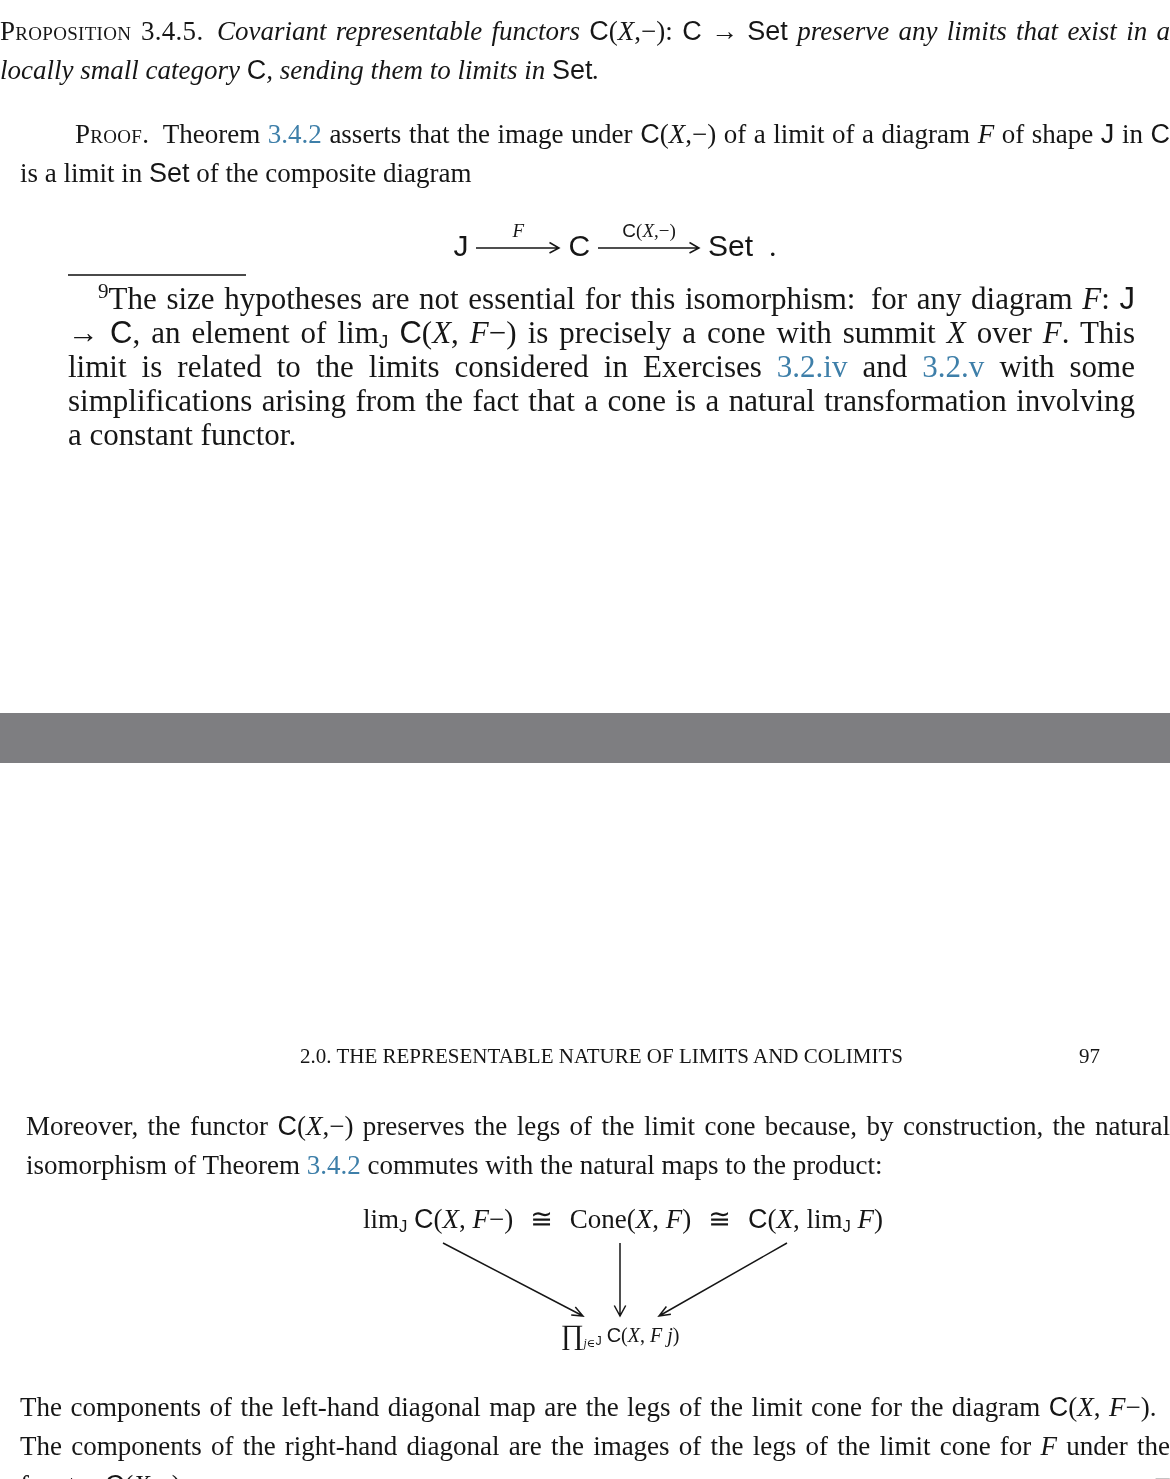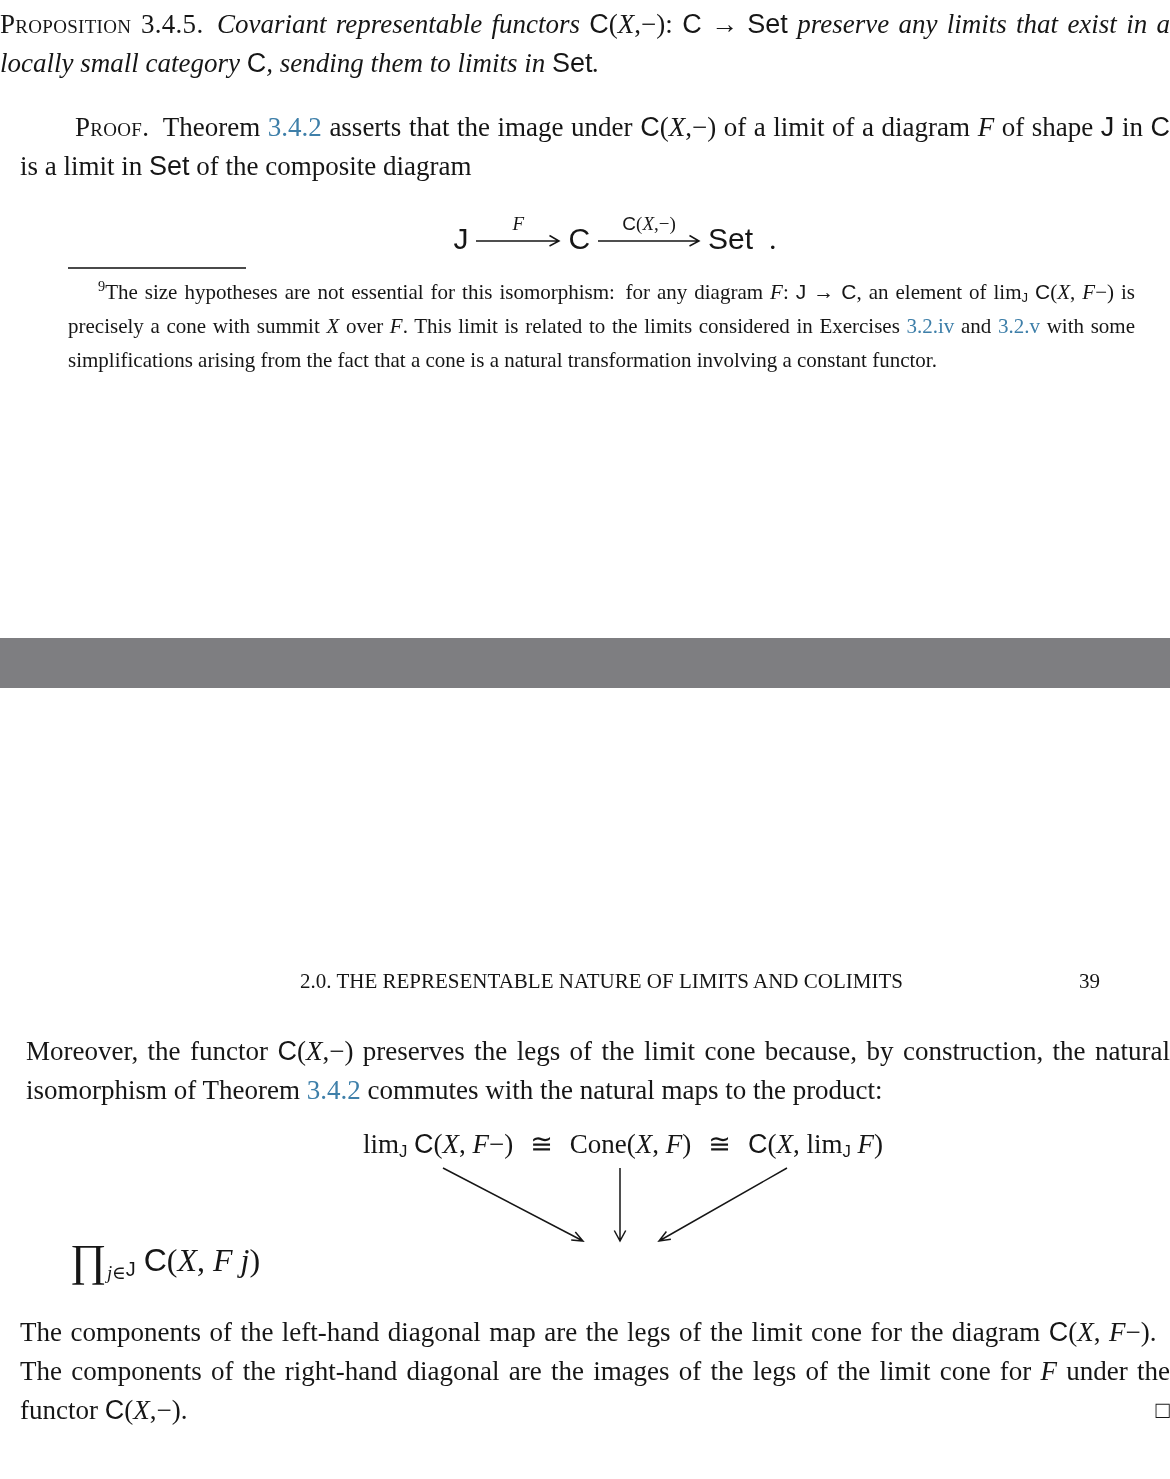--- a/index.html
+++ b/index.html
@@ -12,21 +12,21 @@
   html,body{margin:0;padding:0;background:#ffffff;}
   .page{
     position:relative;
     width:1170px;height:1479px;
     background:#fff;color:var(--text);
     font-family:"Liberation Serif","DejaVu Serif",serif;
     overflow:hidden;
   }
   .tcol{margin:0 35px 0 68px;}
   .para{font-size:27px;line-height:39px;text-align:justify;margin:0;}
-  .prop{padding-top:5px;}
+  .prop{padding-top:12px;}
   .proof{margin-top:25px;text-indent:55px;padding-left:20px;}
   .moreover{margin-top:38px;padding-left:26px;}
   .final{margin-top:22px;margin-left:20px;}
 
   
   .s-rm{}
   .s-it{font-style:italic;}
   .s-sf{font-family:"Liberation Sans","DejaVu Sans",sans-serif;}
   .s-sc{font-variant:small-caps;letter-spacing:.3px;}
   .s-lk{color:var(--link);cursor:pointer;}
@@ -43,33 +43,33 @@
     padding-left:60px;margin-top:6px;height:62px;font-size:30px;
   }
   .d1-term{font-family:"Liberation Sans","DejaVu Sans",sans-serif;line-height:1;}
   .d1-arrow{display:inline-flex;flex-direction:column;align-items:center;margin:0 7px;}
   .d1-label{font-size:19px;line-height:1;margin-bottom:1px;}
   .d1-arrow svg{display:block;margin-bottom:7px;}
   .d1-dot{margin-left:16px;line-height:1;}
 
   
   .footnote-rule{margin:13px 0 0 68px;width:178px;border-top:2px solid var(--footnote-rule);}
-  .footnote{font-size:21px;line-height:34px;text-align:justify;margin:6px 35px 0 68px;text-indent:30px;}
+  .footnote{font-size:31px;line-height:34px;text-align:justify;margin:6px 35px 0 68px;text-indent:30px;}
 
   
   .page-break-bar{margin-top:261px;width:1170px;height:50px;background:var(--separator-bar);}
 
   
   .running-header{position:relative;margin-top:280px;font-size:21px;line-height:26px;text-align:center;}
   .rh-page{position:absolute;right:35px;top:0;}
 
   
   .diagram2{position:relative;height:165px;margin-top:16px;}
   .d2-top{position:absolute;top:0;left:0;width:100%;text-align:center;padding-left:76px;font-size:27px;line-height:36px;}
-  .d2-bottom{position:absolute;top:114px;left:0;width:100%;padding-left:70px;font-size:32px;line-height:40px;}
+  .d2-bottom{position:absolute;top:114px;left:0;width:100%;text-align:center;padding-left:70px;font-size:20px;line-height:40px;}
   .d2-arrows{position:absolute;top:0;left:0;}
 
   .qed{float:right;font-size:24px;line-height:39px;}
 </style>
 </head>
 <body>
 
 <div class="page">
 
   <p class="para prop tcol"><span class="s-sc">Proposition 3.4.5.</span><span class="s-rm"> </span><span class="s-it">Covariant representable functors </span><span class="s-sf">C</span><span class="s-rm">(</span><span class="s-it">X</span><span class="s-rm">,−): </span><span class="s-sf">C</span><span class="s-rm"> → </span><span class="s-sf">Set</span><span class="s-rm"> </span><span class="s-it">preserve any limits that exist in a locally small category </span><span class="s-sf">C</span><span class="s-it">, sending them to limits in </span><span class="s-sf">Set</span><span class="s-it">.</span></p>
@@ -96,21 +96,21 @@
   </div>
 
   <div class="footnote-rule"></div>
 
   <p class="footnote"><span class="s-sup">9</span><span class="s-rm">The size hypotheses are not essential for this isomorphism: for any diagram </span><span class="s-it">F</span><span class="s-rm">: </span><span class="s-sf">J</span><span class="s-rm"> → </span><span class="s-sf">C</span><span class="s-rm">, an element of lim</span><span class="s-subsf">J</span><span class="s-rm"> </span><span class="s-sf">C</span><span class="s-rm">(</span><span class="s-it">X</span><span class="s-rm">, </span><span class="s-it">F</span><span class="s-rm">−)</span><span class="s-rm"> is precisely a cone with summit </span><span class="s-it">X</span><span class="s-rm"> over </span><span class="s-it">F</span><span class="s-rm">. This limit is related to the limits considered in Exercises </span><span class="s-lk">3.2.iv</span><span class="s-rm"> and </span><span class="s-lk">3.2.v</span><span class="s-rm"> with some simplifications arising from the fact that a cone is a natural transformation involving a constant functor.</span></p>
 
   <div class="page-break-bar"></div>
 
   <div class="running-header tcol">
     <span class="rh-title">2.0. THE REPRESENTABLE NATURE OF LIMITS AND COLIMITS</span>
-    <span class="rh-page">39</span>
+    <span class="rh-page">97</span>
   </div>
 
   <p class="para moreover tcol"><span class="s-rm">Moreover, the functor </span><span class="s-sf">C</span><span class="s-rm">(</span><span class="s-it">X</span><span class="s-rm">,−)</span><span class="s-rm"> preserves the legs of the limit cone because, by construction, the natural isomorphism of Theorem </span><span class="s-lk">3.4.2</span><span class="s-rm"> commutes with the natural maps to the product:</span></p>
 
   <div class="diagram2">
     <div class="d2-top"><span class="s-rm">lim</span><span class="s-subsf">J</span><span class="s-rm"> </span><span class="s-sf">C</span><span class="s-rm">(</span><span class="s-it">X</span><span class="s-rm">, </span><span class="s-it">F</span><span class="s-rm">−)</span><span class="s-iso">≅</span><span class="s-rm">Cone(</span><span class="s-it">X</span><span class="s-rm">, </span><span class="s-it">F</span><span class="s-rm">)</span><span class="s-iso">≅</span><span class="s-sf">C</span><span class="s-rm">(</span><span class="s-it">X</span><span class="s-rm">, lim</span><span class="s-subsf">J</span><span class="s-rm"> </span><span class="s-it">F</span><span class="s-rm">)</span></div>
     <svg class="d2-arrows" width="1170" height="165" viewBox="0 0 1170 165">
       <g fill="none" stroke="#161616" stroke-width="1.5">
         <path d="M443 42 L583 115 M571.2 113.9 L583 115 L575.3 105.9"></path>
       </g>

